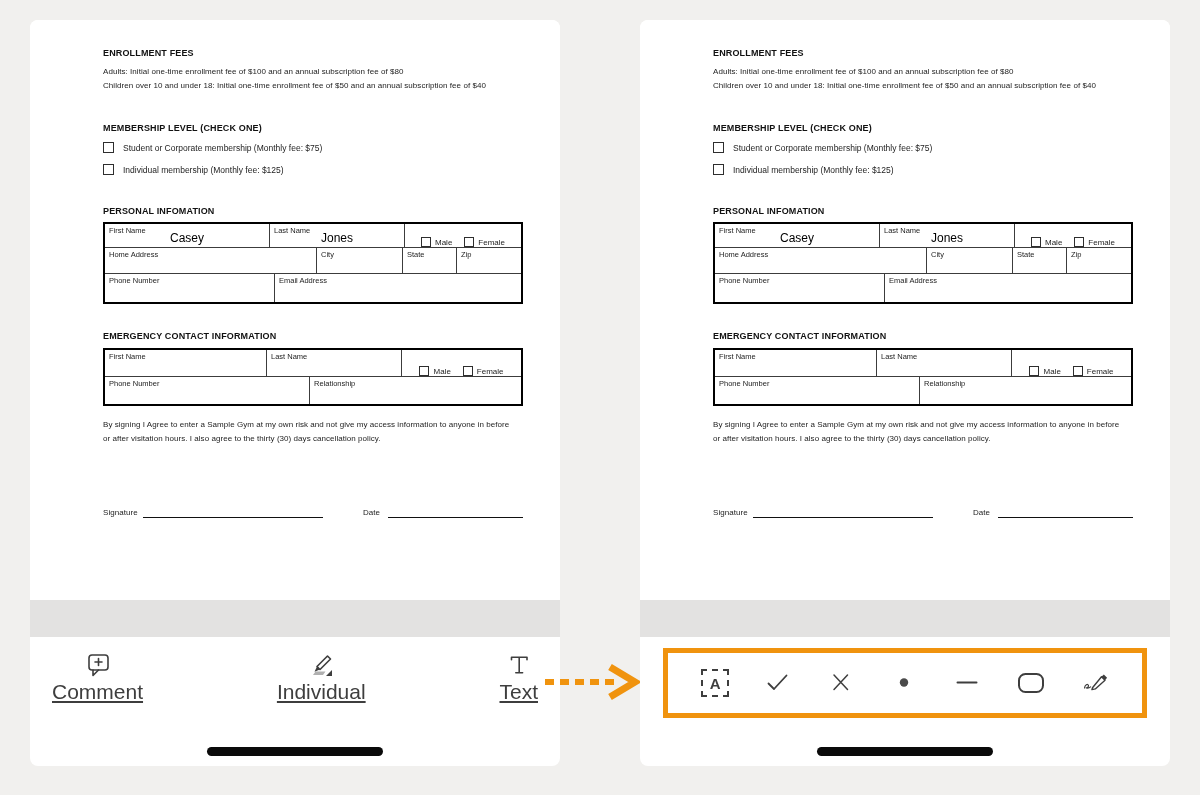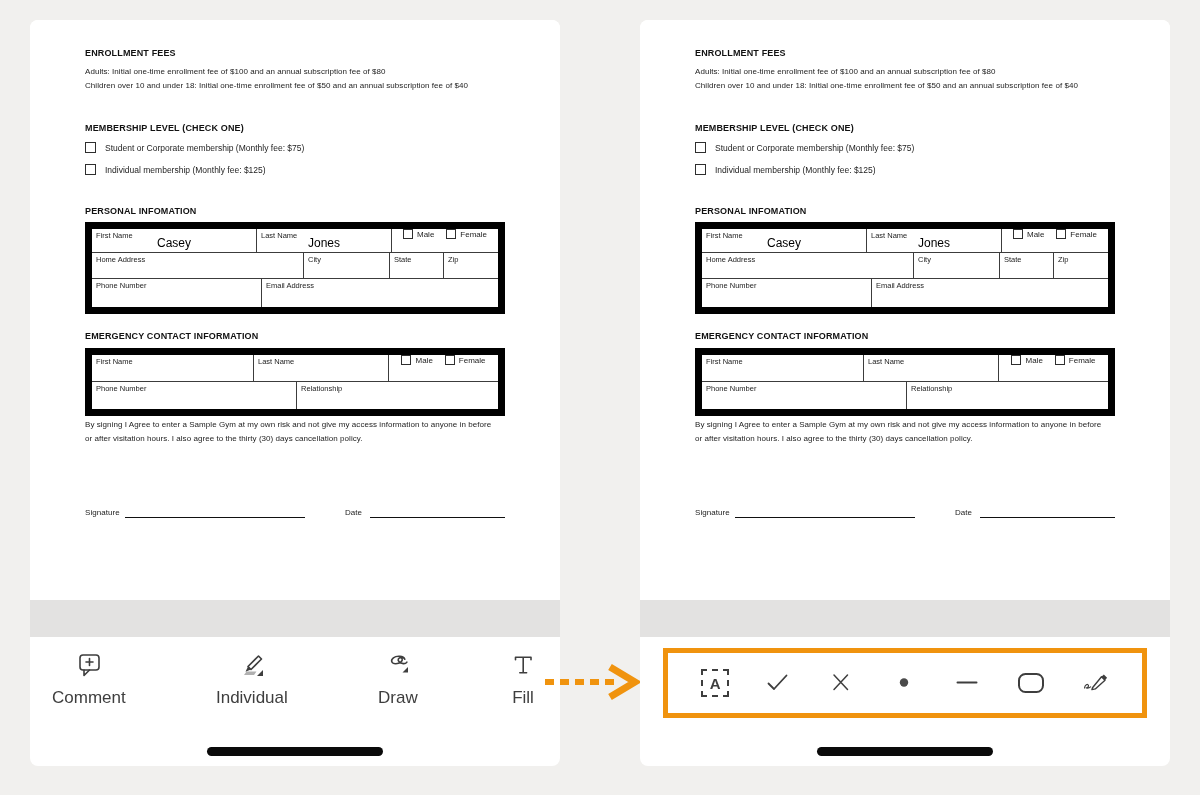--- a/index.html
+++ b/index.html
@@ -11,45 +11,45 @@
   .phone { position:absolute; top:20px; width:530px; height:746px; background:#fff;
            border-radius:8px; overflow:hidden; }
   .doc { position:absolute; top:0; left:0; width:530px; height:580px; background:#fff; }
   .page-gap { position:absolute; top:580px; left:0; right:0; height:37px; background:#E3E2E1; }
   .home-indicator { position:absolute; bottom:10px; left:50%; transform:translateX(-50%);
                     width:176px; height:9px; border-radius:5px; background:#0a0a0a; }
 
   
   .fh { position:absolute; font-size:9px; font-weight:bold; color:#111; white-space:nowrap; letter-spacing:.15px; }
   .ft { position:absolute; font-size:8px; color:#1d1d1d; white-space:nowrap; letter-spacing:.05px; }
-  .form { position:absolute; left:55px; top:0; width:420px; height:412px; }
+  .form { position:absolute; left:73px; top:0; width:420px; height:412px; }
 
   .opt { position:absolute; display:flex; align-items:center; gap:9px; }
   .cb2 { width:11px; height:11px; border:1px solid #2e2e2e; background:#fff; flex:none; }
   .opt .ft2 { font-size:8.5px; color:#1d1d1d; white-space:nowrap; }
 
-  .tbl { position:absolute; left:0; width:420px; border:7px solid #000000; background:#fff; }
+  .tbl { position:absolute; left:0; width:420px; border:2px solid #000000; background:#fff; }
   .trow { display:flex; border-bottom:1px solid #3c3c3c; }
   .trow:last-child { border-bottom:none; }
   .cell { position:relative; border-right:1px solid #3c3c3c; flex:none; }
   .cell.grow { flex:1; border-right:none; }
   .flabel { position:absolute; top:2px; left:4px; font-size:7.5px; color:#1d1d1d; white-space:nowrap; }
   .fvalue { text-align:center; padding-top:7px; font-size:12px; color:#000; }
-  .mf { display:flex; align-items:flex-start; justify-content:center; gap:12px; height:100%; }
+  .mf { display:flex; align-items:flex-end; justify-content:center; gap:12px; height:100%; }
   .mfi { display:flex; align-items:center; gap:4px; font-size:8px; color:#1d1d1d; }
   .cb { width:10px; height:10px; border:1px solid #2e2e2e; background:#fff; flex:none; }
 
   .sigline { position:absolute; border-bottom:1.5px solid #111; }
 
   
   .main-toolbar { position:absolute; top:617px; left:0; right:0; height:112px;
                   display:flex; justify-content:space-between; padding:0 22px; background:#fff; }
   .tool { display:flex; flex-direction:column; align-items:center; padding-top:13px;
           background:none; border:none; cursor:pointer; }
-  .tool .lbl { margin-top:8px; font-size:17px; color:#3E3E3E; white-space:nowrap; }
+  .tool .lbl { margin-top:0; font-size:21px; color:#3E3E3E; white-space:nowrap;text-decoration:underline; }
   .tool.highlighted { border:4px solid #F0930E; margin-top:5px; padding:4px 9px 6px;
                       align-self:flex-start; }
   .icn { width:30px; height:30px; display:block; }
 
   
   .fs-toolbar { position:absolute; top:628px; left:23px; width:484px; height:70px;
                 border:5px solid #F0930E; background:#fff; display:flex; align-items:center;
                 justify-content:space-evenly; }
   .fsi { background:none; border:none; cursor:pointer; display:flex; align-items:center; justify-content:center; }
   .abox { width:28px; height:28px; border:2px dashed #3E3E3E; display:flex; align-items:center;
@@ -187,30 +187,23 @@
         <svg class="icn" viewBox="0 0 30 30">
           <path d="M7 25 L17 25 L19.5 21.5 L9.5 21.5 Z" fill="#B0B0B0"></path>
           <path class="s" d="M11 16.5 L21.5 6 L24.5 9 L14 19.5 Z"></path>
           <path class="f" d="M11 16.5 L14 19.5 L8.5 21.8 Z"></path>
           <path class="f" d="M26 26 v-6 l-6 6 Z"></path>
         </svg>
         <span class="lbl">Individual</span>
       </button>
       <button class="tool">
         <svg class="icn" viewBox="0 0 30 30">
-          <path class="s" d="M21.8 9.2 C20.6 5.8 13.6 5.4 10.4 7.9 C7.2 10.4 8.6 13.7 12.6 13.8 C16.6 13.9 19.9 11.2 19.2 8.8 C18.7 7.2 16.1 7.5 15.3 9.2 C14.5 11 17 13.3 20.3 13.6 C22 13.75 23.2 13.1 23.9 12.1"></path>
-          <path class="f" d="M25 22.5 v-5.5 l-5.5 5.5 Z"></path>
-        </svg>
-        <span class="lbl">Draw</span>
-      </button>
-      <button class="tool">
-        <svg class="icn" viewBox="0 0 30 30">
           <path class="s" d="M7.5 7.2 H23 M7.5 7.2 V9.8 M23 7.2 V9.8 M15.2 7.2 V22.6 M11.8 22.8 H18.6"></path>
         </svg>
-        <span class="lbl">Fill</span>
+        <span class="lbl">Text</span>
       </button>
     </div>
     <div class="home-indicator"></div>
   </section>
 
   <div class="flow-arrow">
     <svg width="100" height="38" viewBox="0 0 100 38">
       <line x1="1" y1="19" x2="72" y2="19" stroke="#F0930E" stroke-width="6" stroke-dasharray="9 6"></line>
       <polyline points="66,4 91,19 66,34" fill="none" stroke="#F0930E" stroke-width="7"></polyline>
     </svg>

